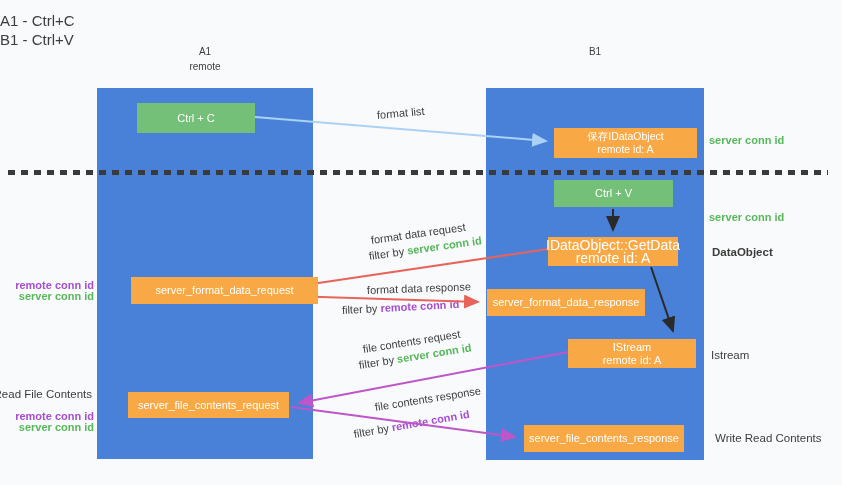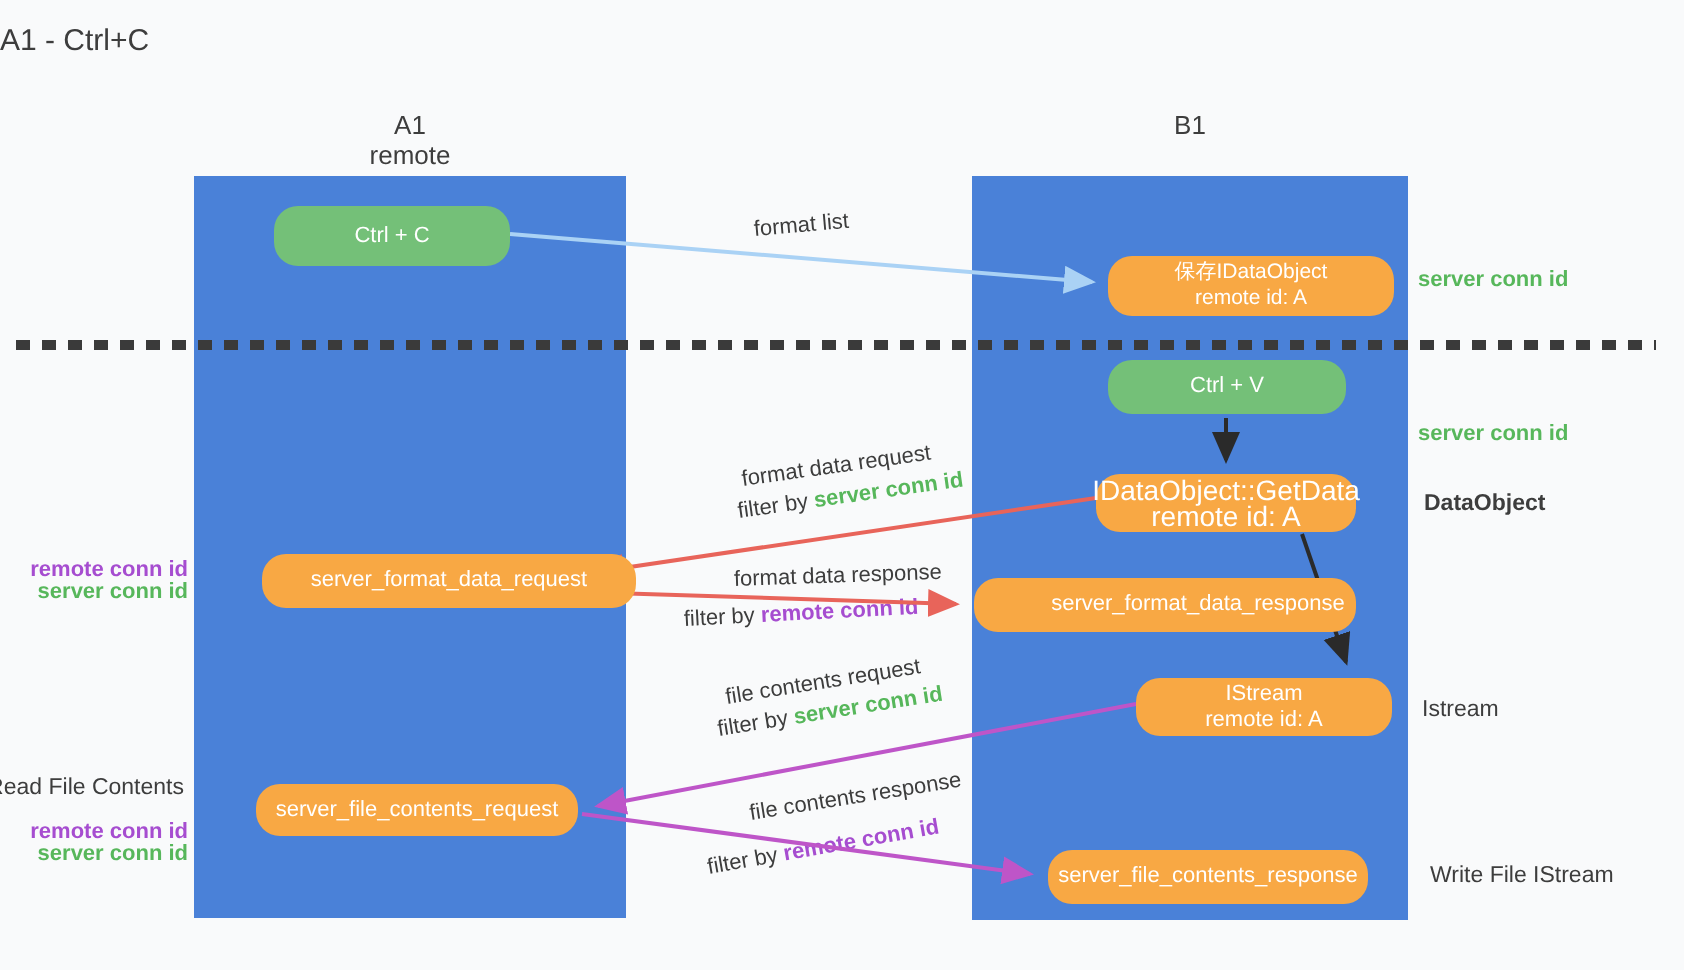--- a/index.html
+++ b/index.html
@@ -8,30 +8,29 @@
     background:#f9fafb;
     font-family:"Liberation Sans","DejaVu Sans",sans-serif;
     color:#3d3d3d;
   }
   .abs{position:absolute;}
   .title{
     top:11px;left:0;width:842px;
     font-size:15px;line-height:19px;color:#3d3d3d;
   }
   .lane-header{
-    top:55px;text-align:center;font-size:13px;line-height:15px;color:#3d3d3d;
+    top:44px;text-align:center;font-size:10px;line-height:15px;color:#3d3d3d;
   }
   .lane{
     background:#4a81d8;
   }
   .node{
     display:flex;flex-direction:column;align-items:center;justify-content:center;
     color:#ffffff;font-size:11px;line-height:13px;text-align:center;
     white-space:nowrap;
-    border-radius:12px;
   }
   .node.green{background:#74c078;}
   .node.orange{background:#f8a844;}
   .dotted{
     top:170px;left:8px;width:820px;height:5px;
     background:repeating-linear-gradient(to right,#3a3a3a 0 7px,transparent 7px 13px);
   }
   .flow-label{
     font-size:11px;line-height:13px;color:#3d3d3d;white-space:nowrap;
     transform-origin:left center;
@@ -44,20 +43,21 @@
   .node,.dotted{z-index:10;}
   .lane{z-index:1;}
 </style>
 </head>
 <body>
 
 <div class="canvas">
 
   <div class="abs title">
     <div>A1 - Ctrl+C</div>
+    <div>B1 - Ctrl+V</div>
   </div>
 
   <div class="abs lane-header" style="left:97px;width:216px;">
     <div>A1</div>
     <div>remote</div>
   </div>
   <div class="abs lane-header" style="left:486px;width:218px;">
     <div>B1</div>
   </div>
 
@@ -105,21 +105,21 @@
 
   <div class="abs node orange" style="left:548px;top:237px;width:130px;height:29px;font-size:14px;">
     <div>IDataObject::GetData</div>
     <div>remote id: A</div>
   </div>
 
   <div class="abs node orange" style="left:131px;top:277px;width:187px;height:27px;">
     <div>server_format_data_request</div>
   </div>
 
-  <div class="abs node orange" style="left:487px;top:289px;width:158px;height:27px;padding-left:33px;">
+  <div class="abs node orange" style="left:487px;top:289px;width:158px;height:27px;">
     <div>server_format_data_response</div>
   </div>
 
   <div class="abs node orange" style="left:568px;top:339px;width:128px;height:29px;">
     <div>IStream</div>
     <div>remote id: A</div>
   </div>
 
   <div class="abs node orange" style="left:524px;top:425px;width:160px;height:27px;">
     <div>server_file_contents_response</div>
@@ -159,15 +159,15 @@
   <div class="abs side-label green" style="right:748px;top:290px;">server conn id</div>
 
   <div class="abs side-label dark" style="right:750px;top:388px;">Read File Contents</div>
   <div class="abs side-label purple" style="right:748px;top:410px;">remote conn id</div>
   <div class="abs side-label green" style="right:748px;top:421px;">server conn id</div>
 
   <div class="abs side-label green" style="left:709px;top:134px;">server conn id</div>
   <div class="abs side-label green" style="left:709px;top:211px;">server conn id</div>
   <div class="abs side-label dark" style="left:712px;top:246px;font-weight:bold;">DataObject</div>
   <div class="abs side-label dark" style="left:711px;top:349px;">Istream</div>
-  <div class="abs side-label dark" style="left:715px;top:432px;">Write File IStream</div>
+  <div class="abs side-label dark" style="left:715px;top:432px;">Write Read Contents</div>
 
 </div>
 
 </body></html>

